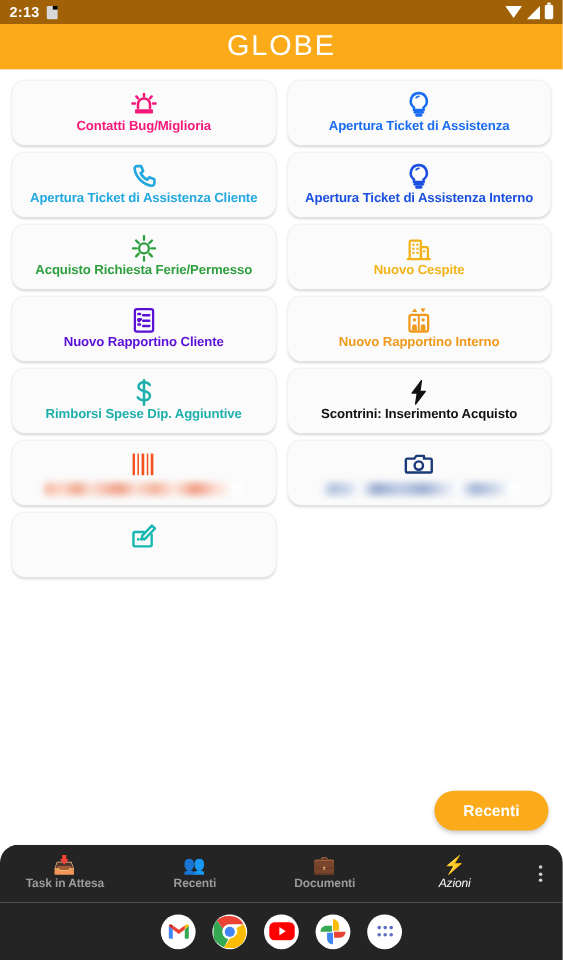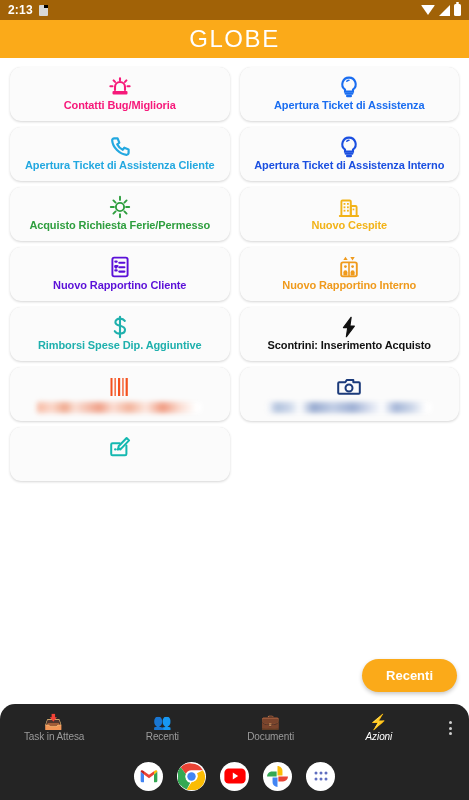--- a/index.html
+++ b/index.html
@@ -204,21 +204,21 @@
     cursor: pointer;
   }
   .nav-icon {
     font-size: 15px;
     line-height: 15px;
     height: 16px;
   }
   .nav-label {
     font-size: 10px;
     color: #9b9b9b;
-    font-weight: 400;
+    font-weight: 700;
     letter-spacing: -0.1px;
   }
   .nav-item.active .nav-label {
     color: #ffffff;
     font-weight: 500;
     font-style: italic;
   }
   .nav-overflow {
     width: 34px;
     display: flex;

